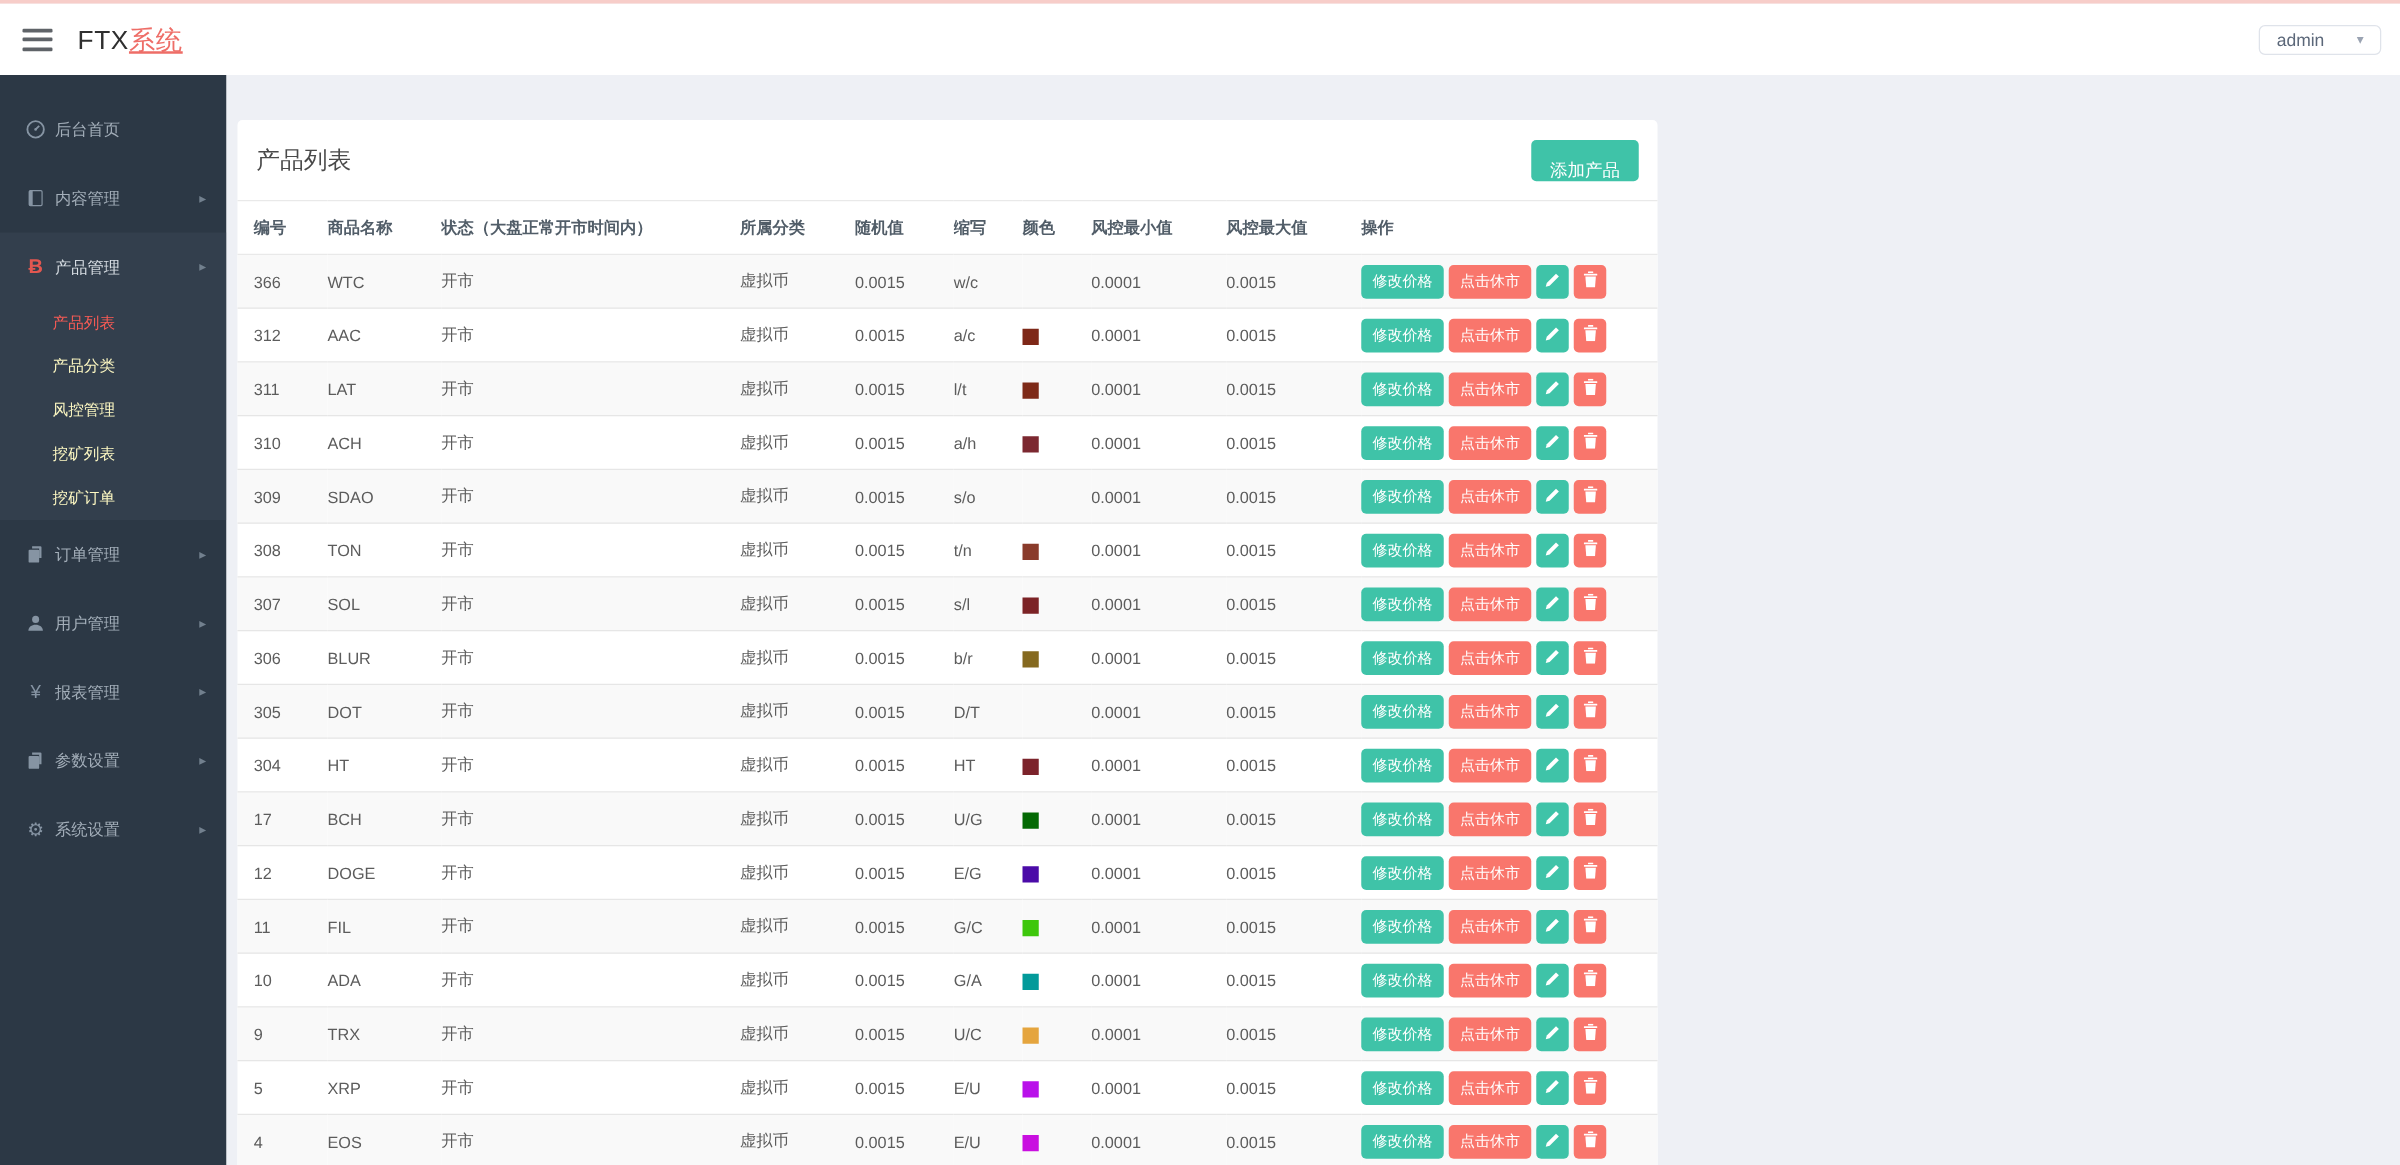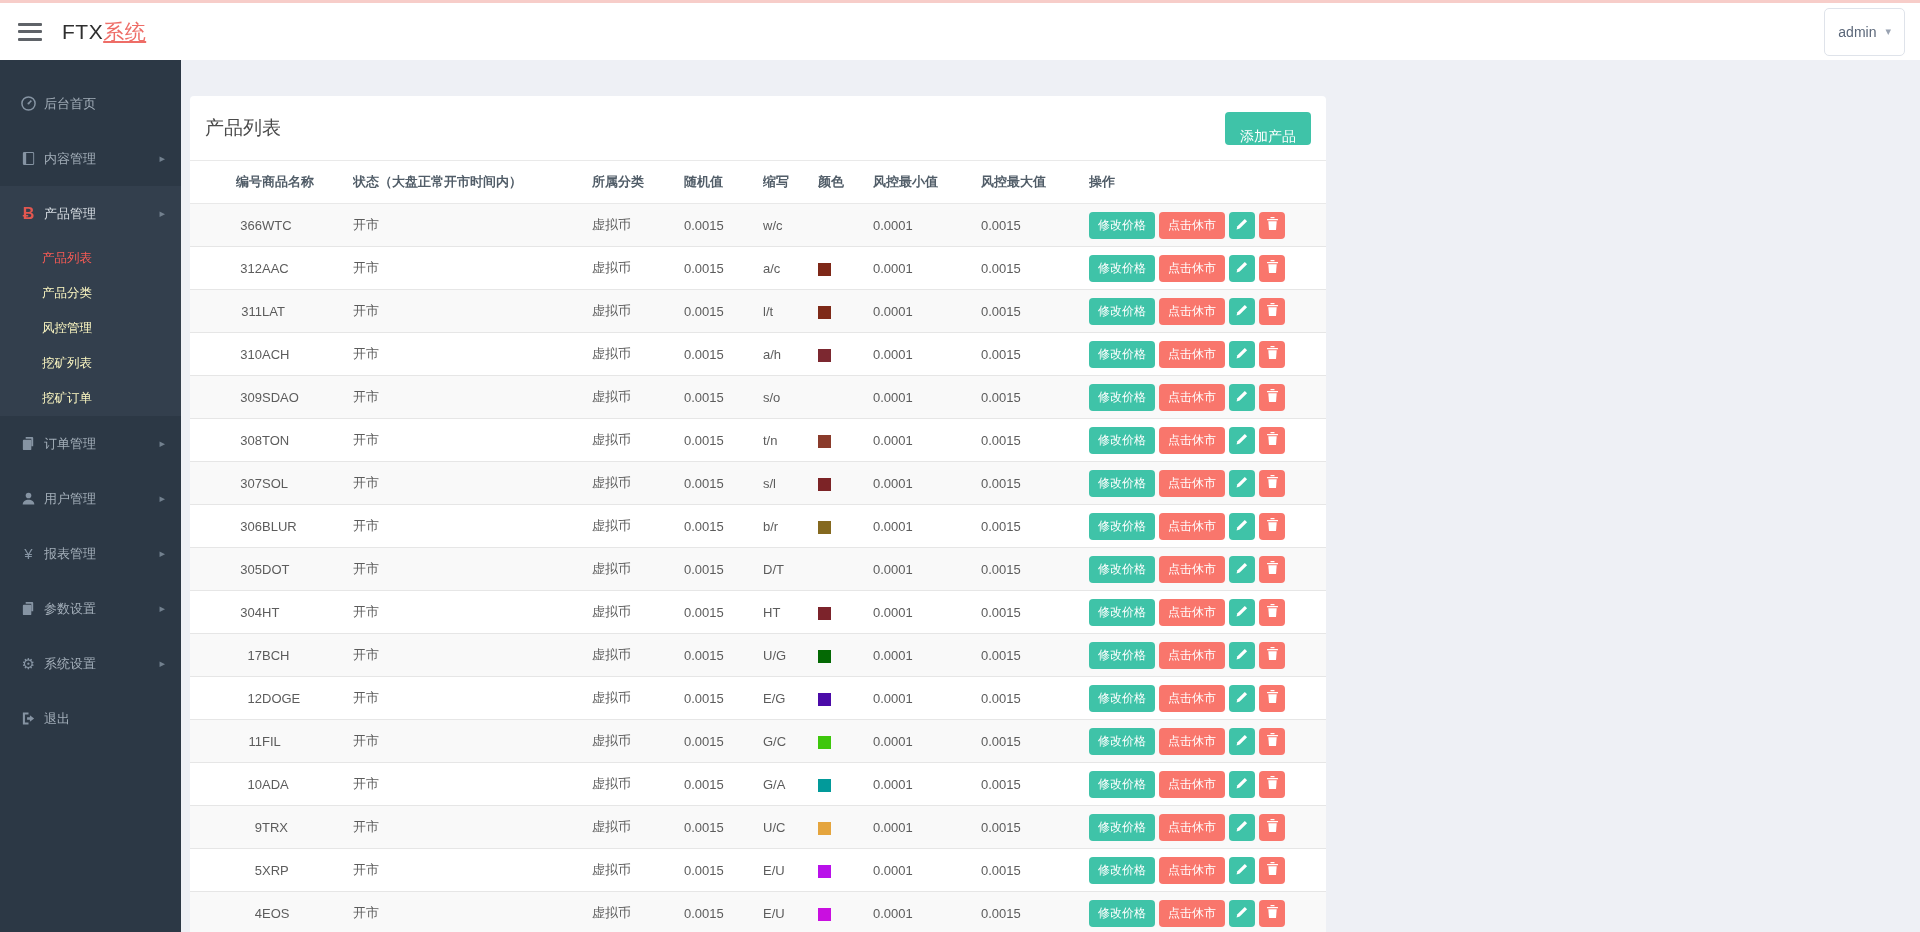--- a/index.html
+++ b/index.html
@@ -7,21 +7,21 @@
   body { font-family:"Liberation Sans","DejaVu Sans",sans-serif; background:#eef0f5; color:#555; }
 
   
   .topline { height:3px; background:#f7cdc9; }
   .topbar { height:57px; background:#fff; display:flex; align-items:center; padding:0 15px 0 18px; }
   .hamburger { width:24px; height:18px; display:flex; flex-direction:column; justify-content:space-between; cursor:pointer; margin-right:20px; }
   .hamburger span { display:block; height:3px; background:#5f6368; border-radius:1px; }
   .logo { font-size:21px; letter-spacing:.5px; }
   .logo .lb { color:#2f2f2f; }
   .logo .lr { color:var(--logo-red);text-decoration:underline; }
-  .user-dd { margin-left:auto; border:1px solid #dfe3ea; border-radius:5px; height:48px; padding:0 13px; display:flex; align-items:center; gap:9px; font-size:14px; color:#5b6779; background:#fff; cursor:pointer; }
+  .user-dd { margin-left:auto; border:1px solid #dfe3ea; border-radius:5px; height:24px; padding:0 13px; display:flex; align-items:center; gap:26px; font-size:14px; color:#5b6779; background:#fff; cursor:pointer; }
   .user-dd .caret { color:#9aa3b2; font-size:11px; }
 
   
   .body-row { display:flex; height:872px; }
 
   
   .sidebar { width:181px; flex-shrink:0; background:#2c3845; padding-top:16px; overflow:hidden; }
   .nav-item { height:55px; display:flex; align-items:center; padding:0 16px 0 20px; color:#a3aeb9; font-size:13px; cursor:pointer; }
   .nav-item .ic { width:17px; margin-right:7px; color:#8694a3; display:flex; align-items:center; justify-content:center; font-size:15px; }
   .nav-item .chev { margin-left:auto; color:#72808e; font-size:11px; }
@@ -36,21 +36,21 @@
   .content { flex:1; padding:36px 0 0 9px; }
   .card { width:1136px; background:#fff; border-radius:4px 4px 0 0; min-height:880px; }
   .card-head { height:64px; display:flex; align-items:center; padding:0 15px; }
   .card-head h2 { font-size:19px; font-weight:400; color:#4a4a4a; }
   .btn-add { margin-left:auto; background:var(--teal); color:#fff; border:none; border-radius:4px; height:33px; padding:16px 15px; font-size:14px; cursor:pointer; }
 
   table { width:100%; border-collapse:collapse; table-layout:fixed; }
   thead th { height:43px; text-align:left; font-size:13px; font-weight:700; color:#515d68; border-top:1px solid #e9e9e9; border-bottom:1px solid #e9e9e9; padding:0; white-space:nowrap; overflow:hidden; }
   tbody td { height:43px; font-size:13px; color:#5c5c5c; border-bottom:1px solid #e6e6e6; padding:0; white-space:nowrap; }
   tbody tr:nth-child(odd) { background:#f9f9f9; }
-  th:first-child, td:first-child { padding-left:13px;text-align:right; }
+  th:first-child, td:first-child { padding-left:13px; }
 
   .swatch { display:inline-block; width:13px; height:13px; vertical-align:middle; }
 
   .btn-sm { height:27px; border:none; border-radius:4px; color:#fff; font-size:12px; padding:0 9px; margin-right:4px; cursor:pointer; vertical-align:middle; display:inline-flex; align-items:center; justify-content:center; }
   .btn-teal { background:var(--teal); }
   .btn-salmon { background:var(--salmon); }
   .btn-ic { width:26px; padding:0; }
 </style>
 </head>
 <body>
@@ -143,29 +143,20 @@
         </span>
         <span>参数设置</span>
         <span class="chev">▸</span>
       </div>
       <div class="nav-item">
         <span class="ic">
           <i class="txt-ic">⚙</i>
         </span>
         <span>系统设置</span>
         <span class="chev">▸</span>
-      </div>
-      <div class="nav-item">
-        <span class="ic">
-          <svg width="15" height="15" viewBox="0 0 16 16" fill="currentColor">
-            <path d="M2 1.5h6v2.2H4.2v8.6H8v2.2H2z"></path>
-            <path d="M9.5 4.5L14 8l-4.5 3.5V9.3H6.5V6.7h3z"></path>
-          </svg>
-        </span>
-        <span>退出</span>
       </div>
     </aside>
 
   <main class="content">
     <div class="card">
       <div class="card-head">
         <h2>产品列表</h2>
         <button class="btn-add">添加产品</button>
       </div>
       <table>

